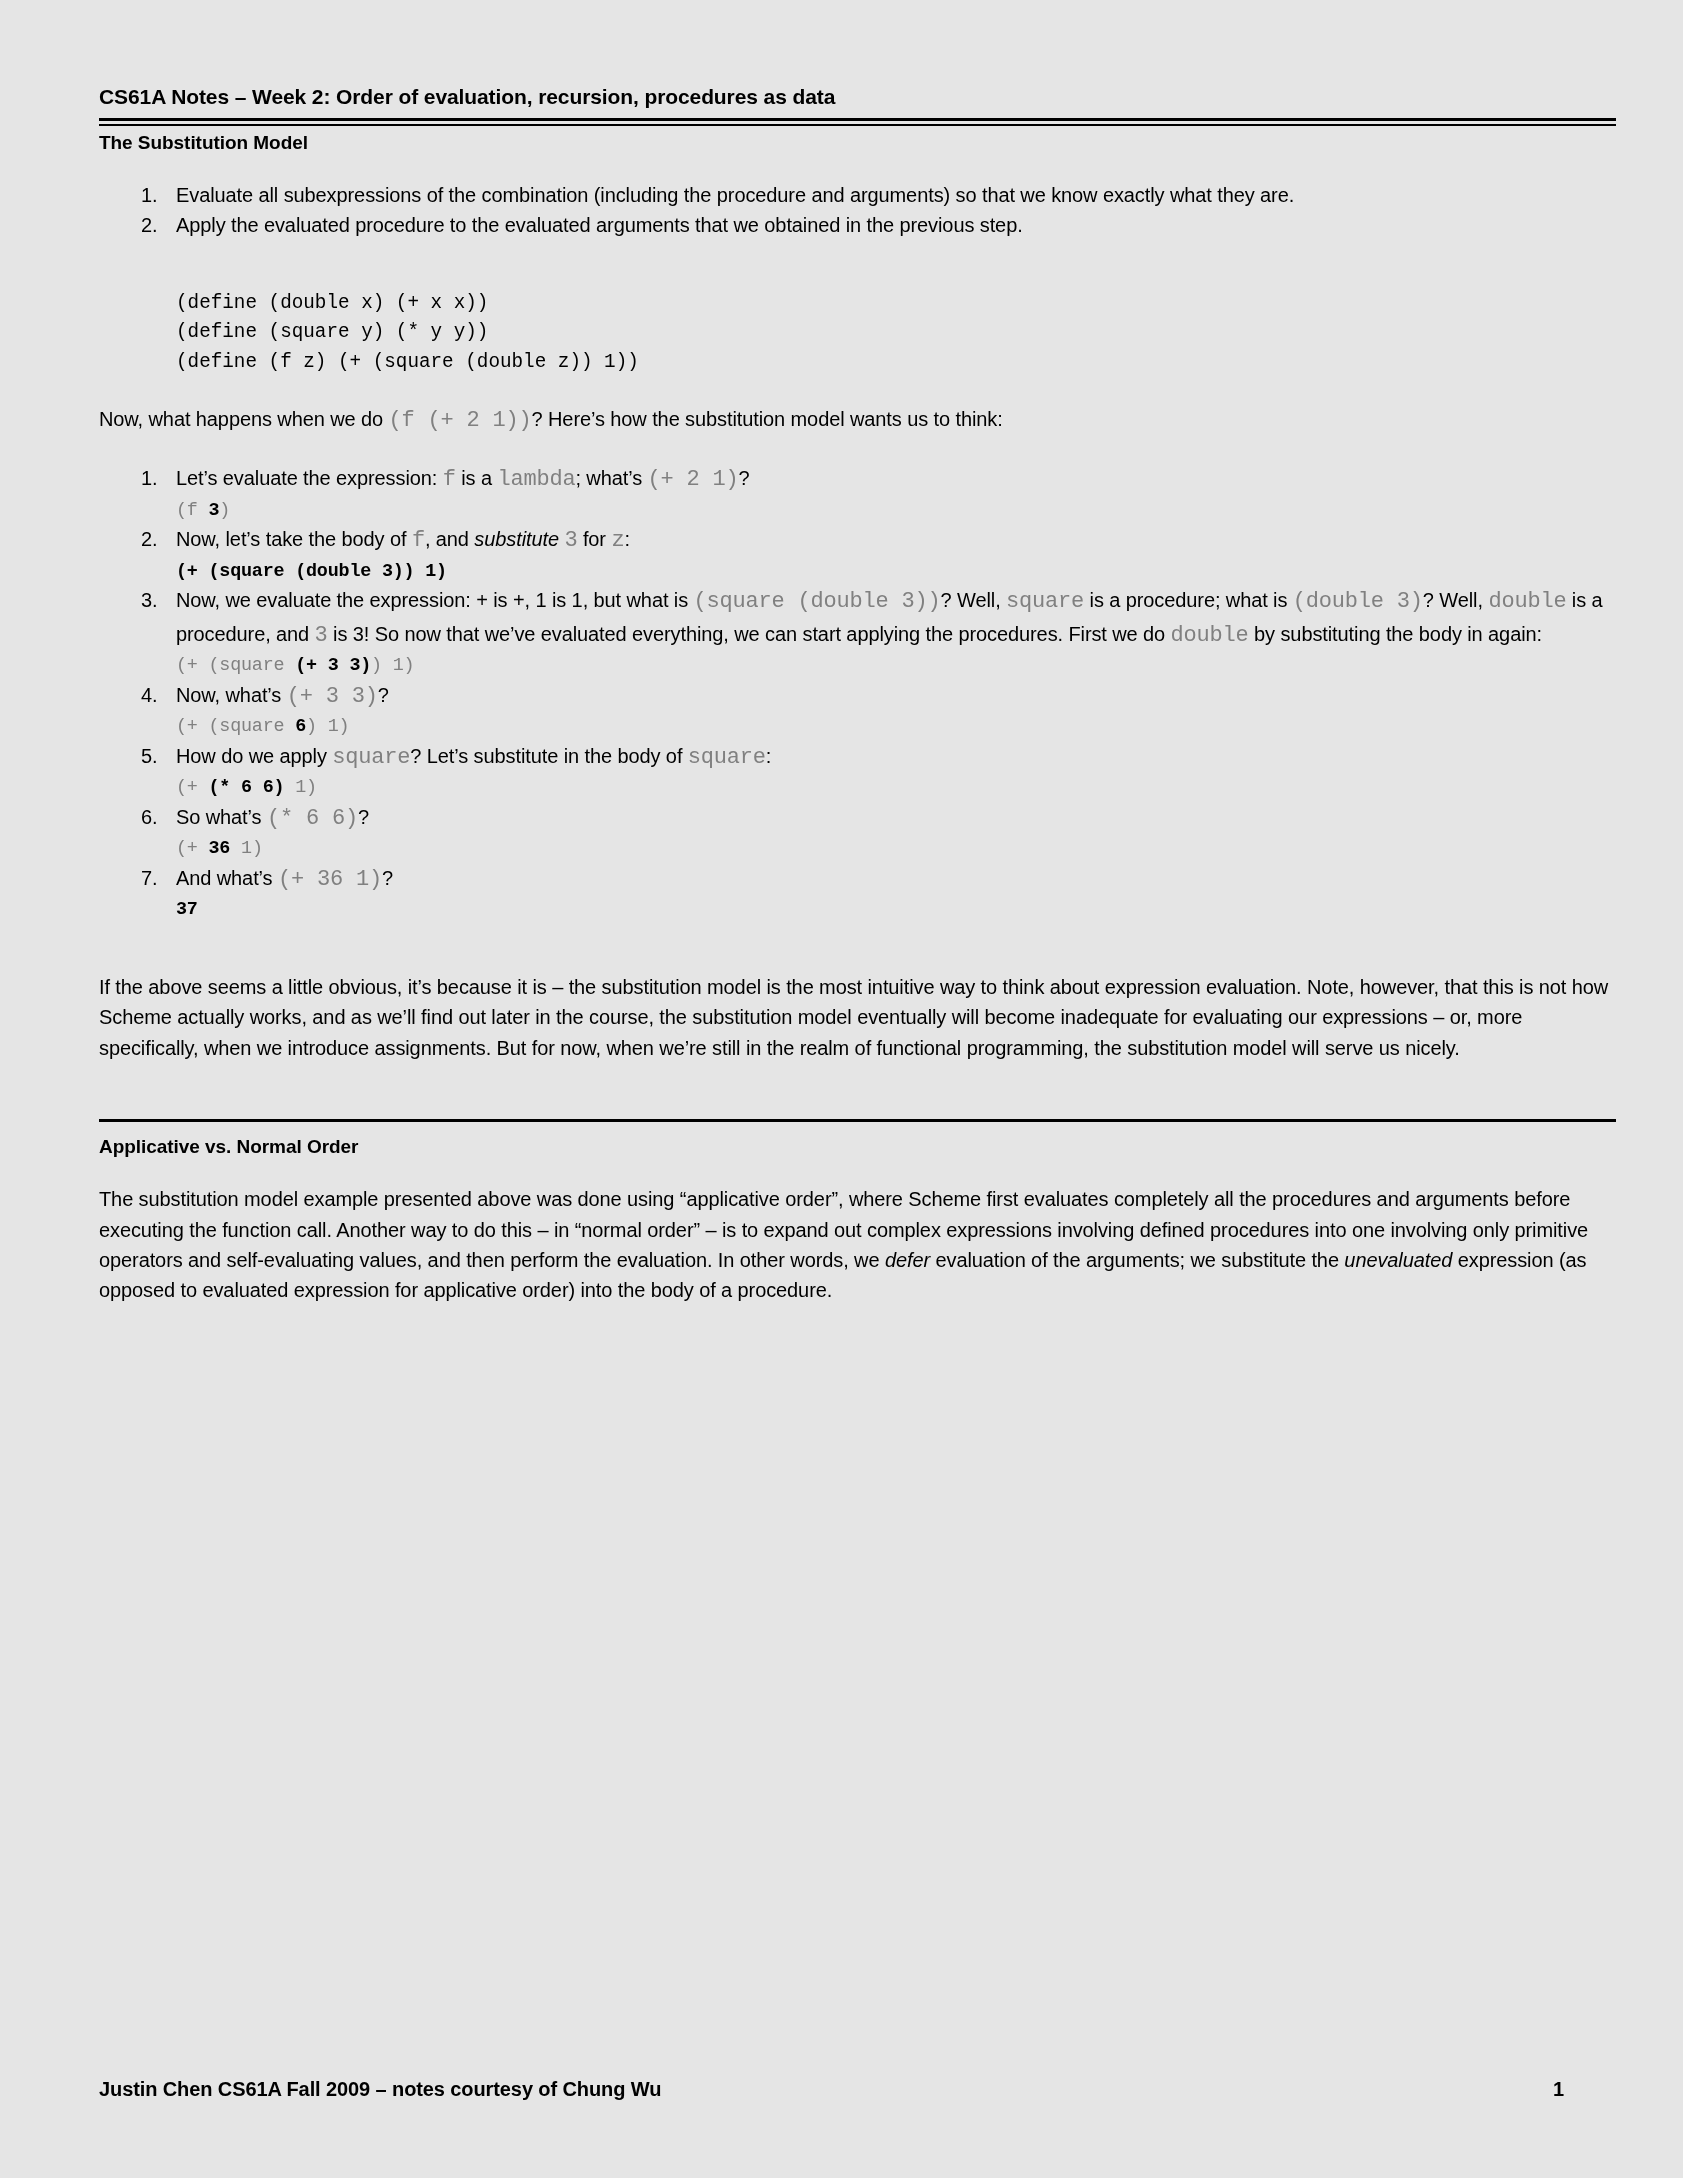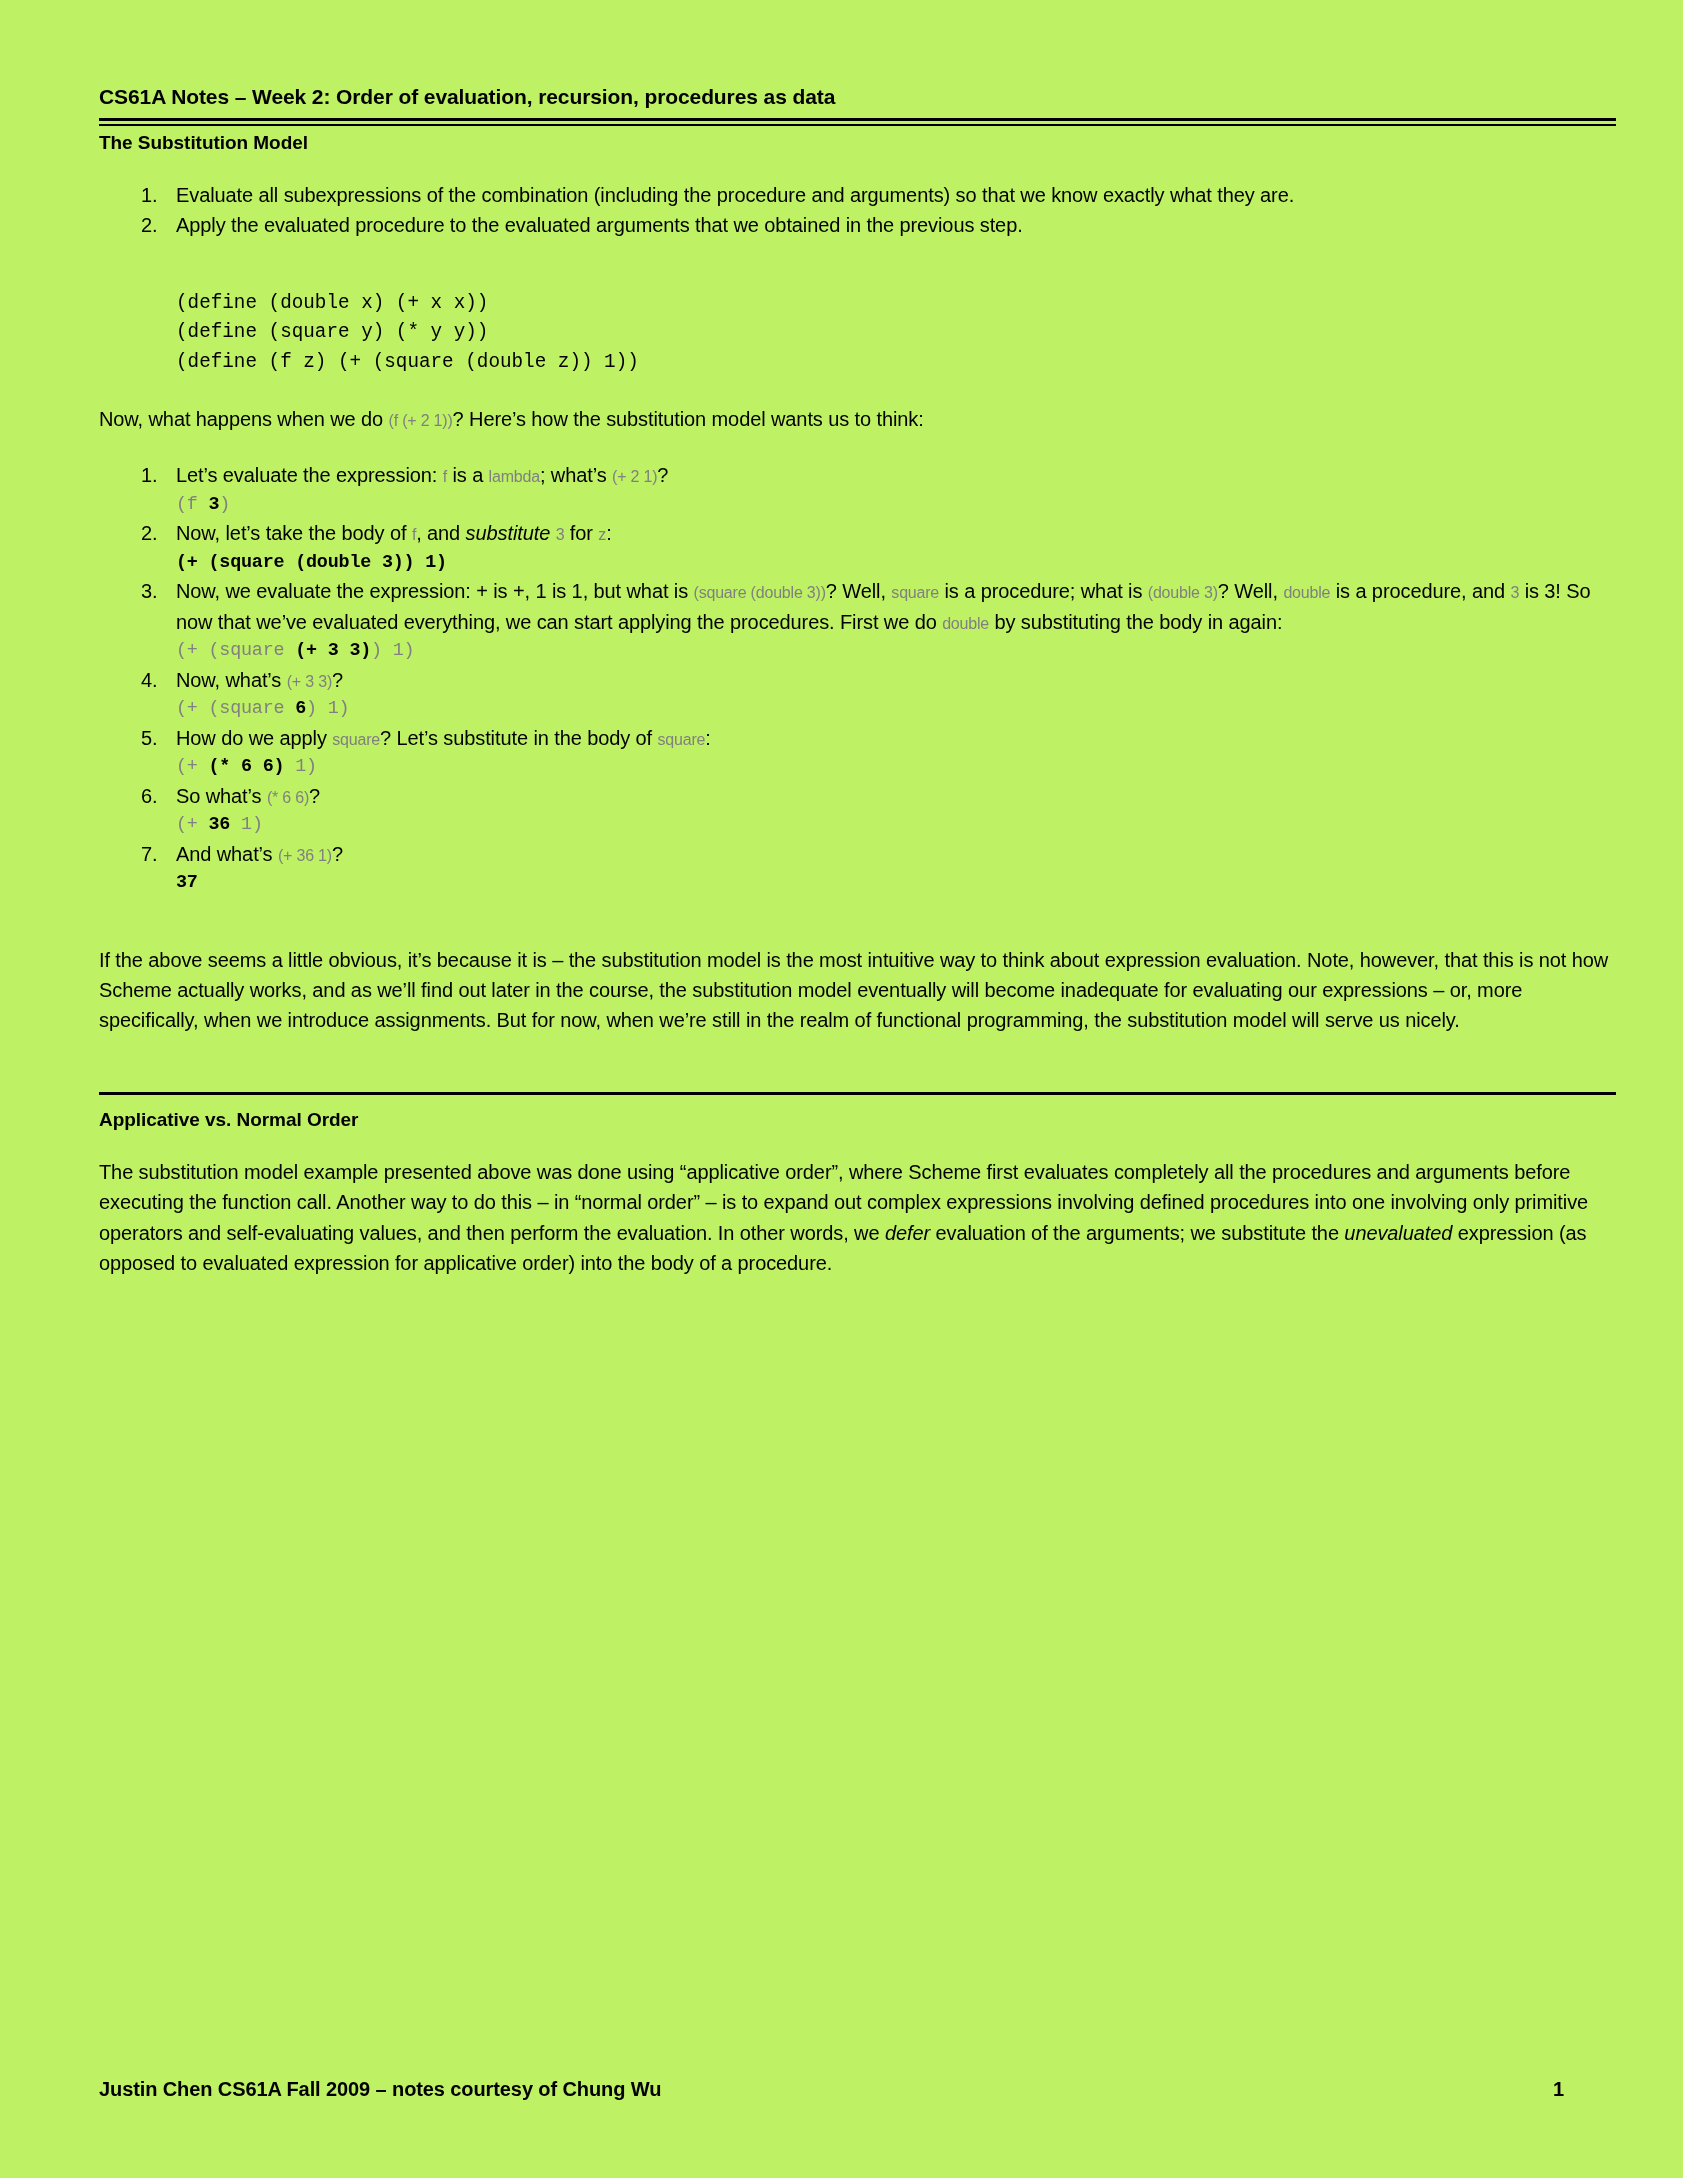--- a/index.html
+++ b/index.html
@@ -9,21 +9,21 @@
     background: #ffffff;
   }
   body {
     font-family: "Liberation Sans", sans-serif;
     color: #000000;
   }
   .page {
     position: relative;
     width: 1683px;
     height: 2178px;
-    background: #bef264;
+    background: #e5e5e5;
     box-sizing: border-box;
     padding: 85px 67px 0 99px;
     overflow: hidden;
   }
   .doc-title {
     font-size: 21px;
     font-weight: bold;
     letter-spacing: -0.1px;
     margin: 0 0 9px 0;
     color: #000;
@@ -59,22 +59,22 @@
   .code-block {
     font-family: "Liberation Mono", monospace;
     font-size: 19.3px;
     line-height: 1.54;
     margin: 0 0 26px 0;
     padding-left: 77px;
     white-space: pre;
     color: #000;
   }
   code, .mono {
-    font-family: Liberation Sans, sans-serif;
-    font-size: 16px;
+    font-family: Liberation Mono, monospace;
+    font-size: 22px;
     letter-spacing: -0.2px;
   }
   .grey {
     color: #808080;
   }
   .strong-black {
     color: #000;
     font-weight: bold;
   }
   em.it {

